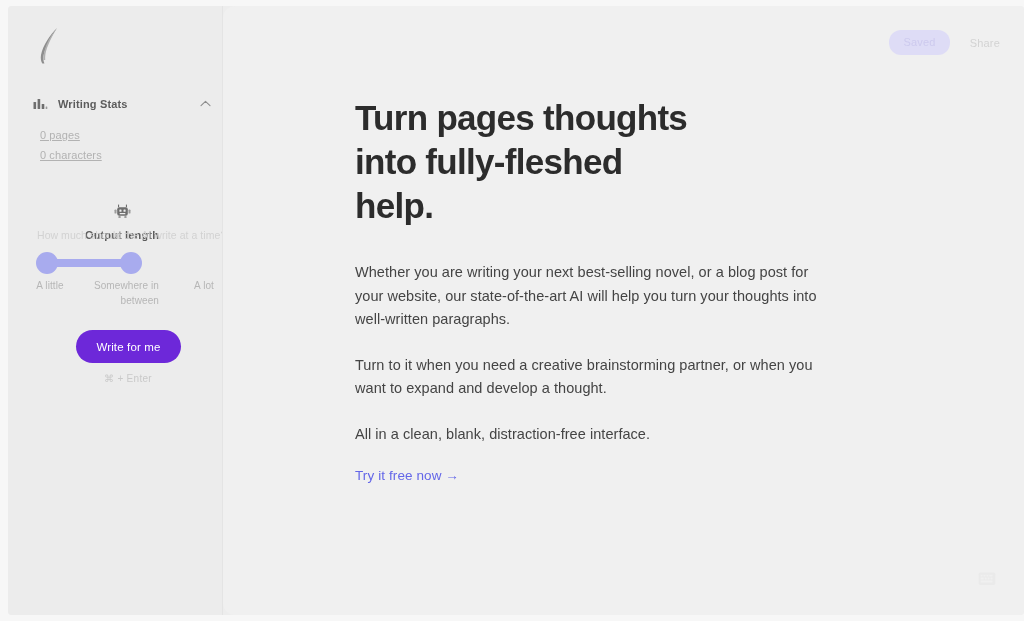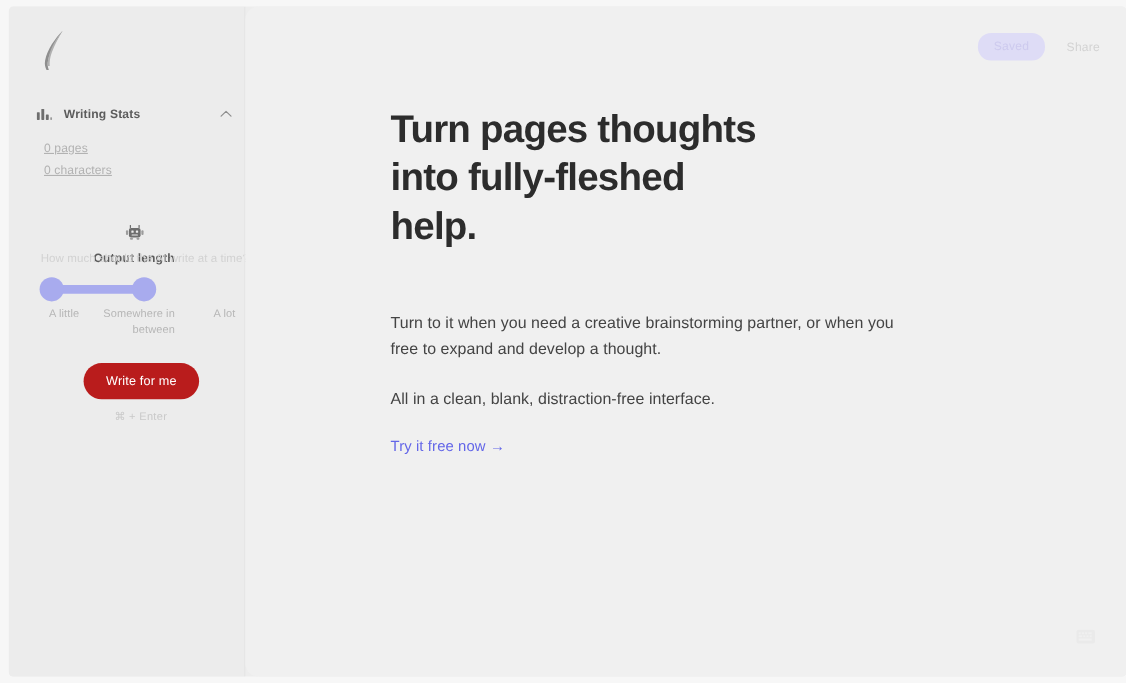--- a/index.html
+++ b/index.html
@@ -163,33 +163,33 @@
     display: flex;
     justify-content: space-between;
     align-items: flex-start;
   }
   .slider-labels .lab {
     font-size: 10px;
     color: #b6b6b6;
     line-height: 15px;
     letter-spacing: 0.1px;
   }
-  .slider-labels .lab.start { width: 44px; text-align: right; }
+  .slider-labels .lab.start { width: 44px; text-align: center; }
   .slider-labels .lab.mid   { width: 72px; text-align: right; }
   .slider-labels .lab.end   { width: 40px; text-align: right; }
 
   .write-btn {
     position: absolute;
     left: 68px;
     top: 324px;
     width: 105px;
     height: 33px;
     border: none;
     border-radius: 17px;
-    background: #b91c1c;
+    background: #6d28d9;
     color: #ffffff;
     font-family: "Liberation Sans", sans-serif;
     font-size: 11.5px;
     letter-spacing: 0.15px;
     cursor: pointer;
     padding: 0;
   }
   .shortcut {
     position: absolute;
     left: 20px;
@@ -365,22 +365,23 @@
 
       <div class="doc">
         <h1>
           <span>Turn pages thoughts</span><br>
           <span>into fully-fleshed</span><br>
           <span>help.</span>
         </h1>
 
         <div class="gap-lead"></div>
 
+        <p>Whether you are writing your next best-selling novel, or a blog post for your website, our state-of-the-art AI will help you turn your thoughts into well-written paragraphs.</p>
         <div class="gap-para"></div>
-        <p>Turn to it when you need a creative brainstorming partner, or when you free to expand and develop a thought.</p>
+        <p>Turn to it when you need a creative brainstorming partner, or when you want to expand and develop a thought.</p>
         <div class="gap-para"></div>
         <p>All in a clean, blank, distraction-free interface.</p>
 
         <a class="cta" href="#">Try it free now →</a>
       </div>
 
       <div class="corner-icon">
         <svg width="18" height="16" viewBox="0 0 18 16" aria-hidden="true">
           <rect x="0.6" y="1.6" width="16.8" height="12.4" rx="1.6" fill="#e6e6e6"></rect>
           <rect x="2.6" y="3.7" width="2" height="1.8" rx="0.4" fill="#f0f0f0"></rect>

